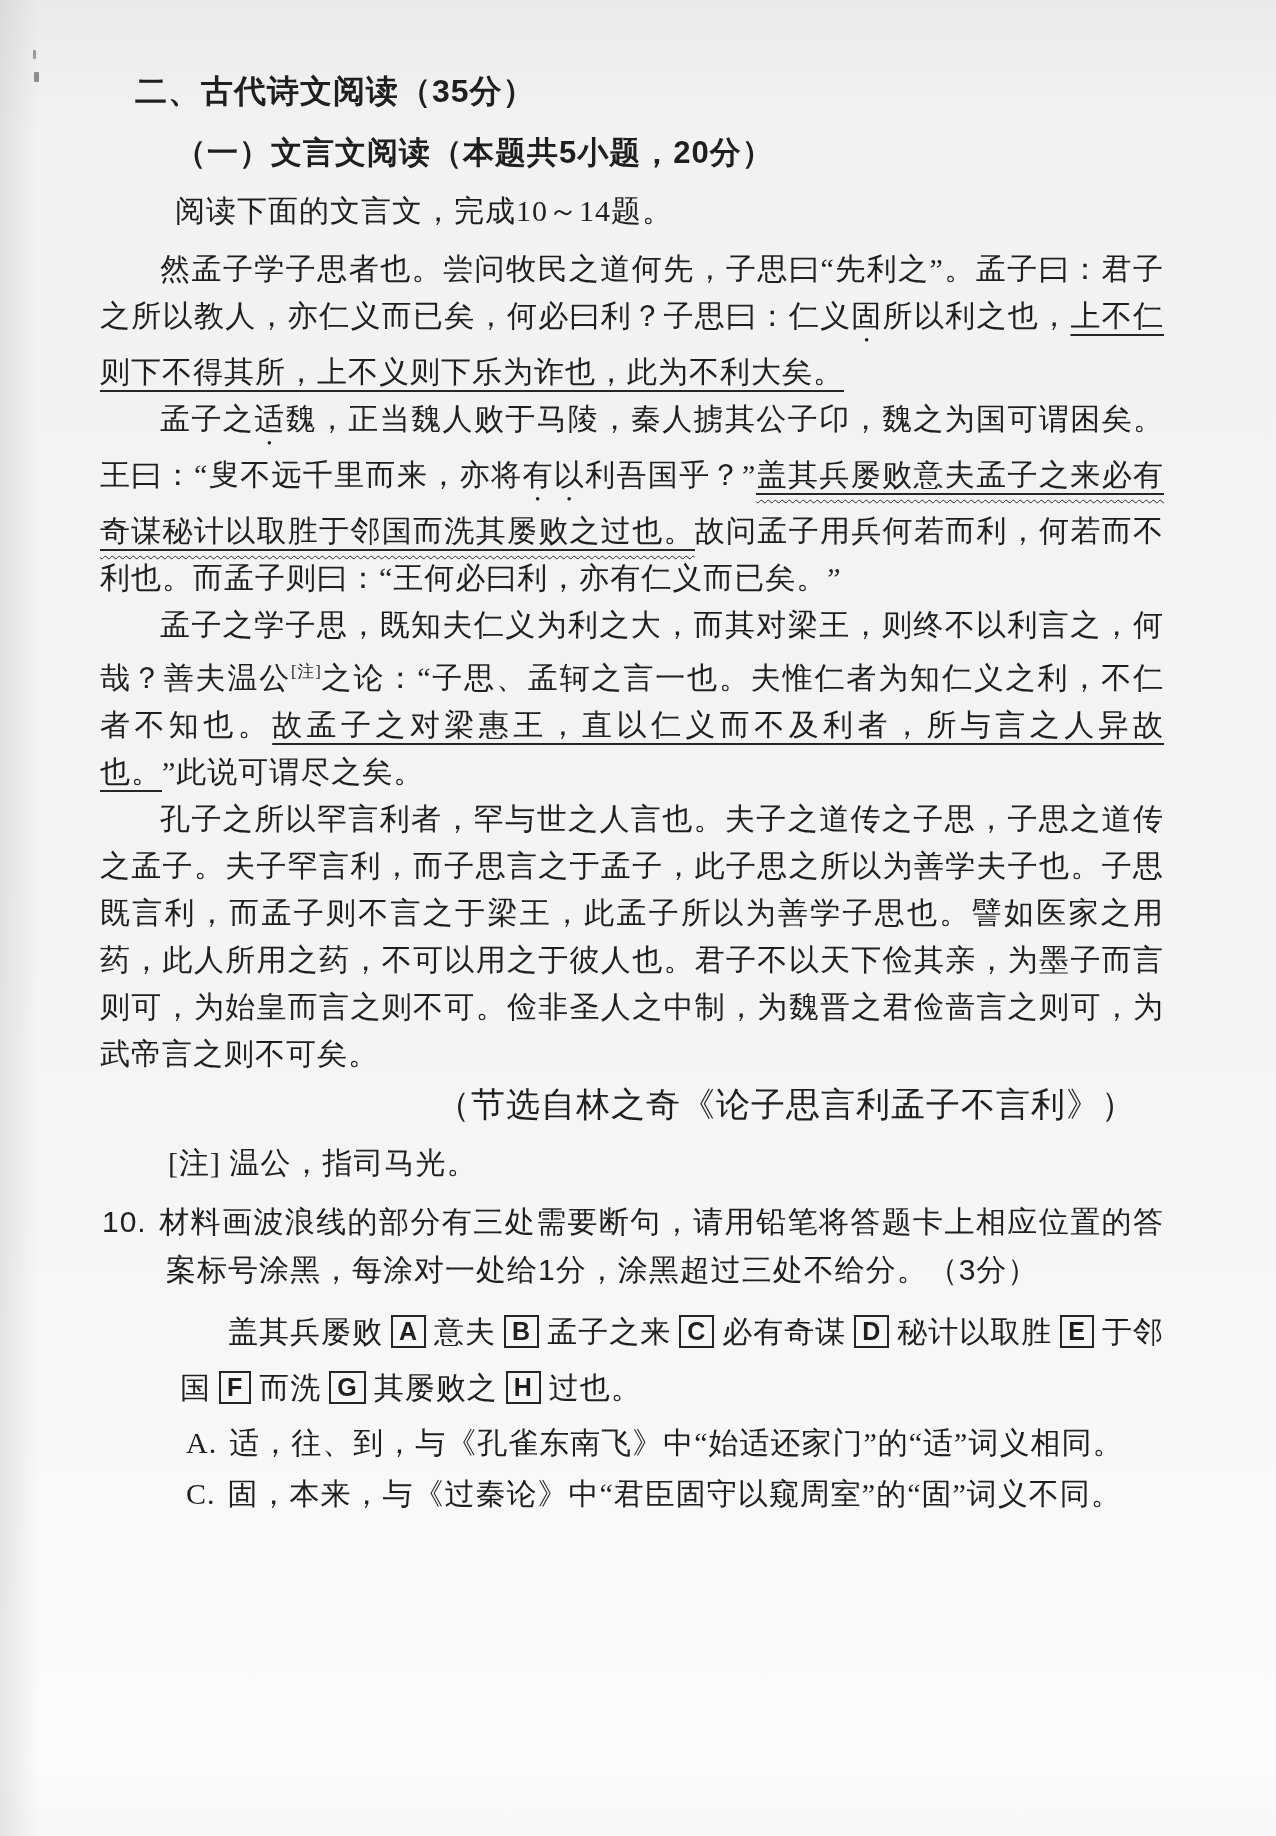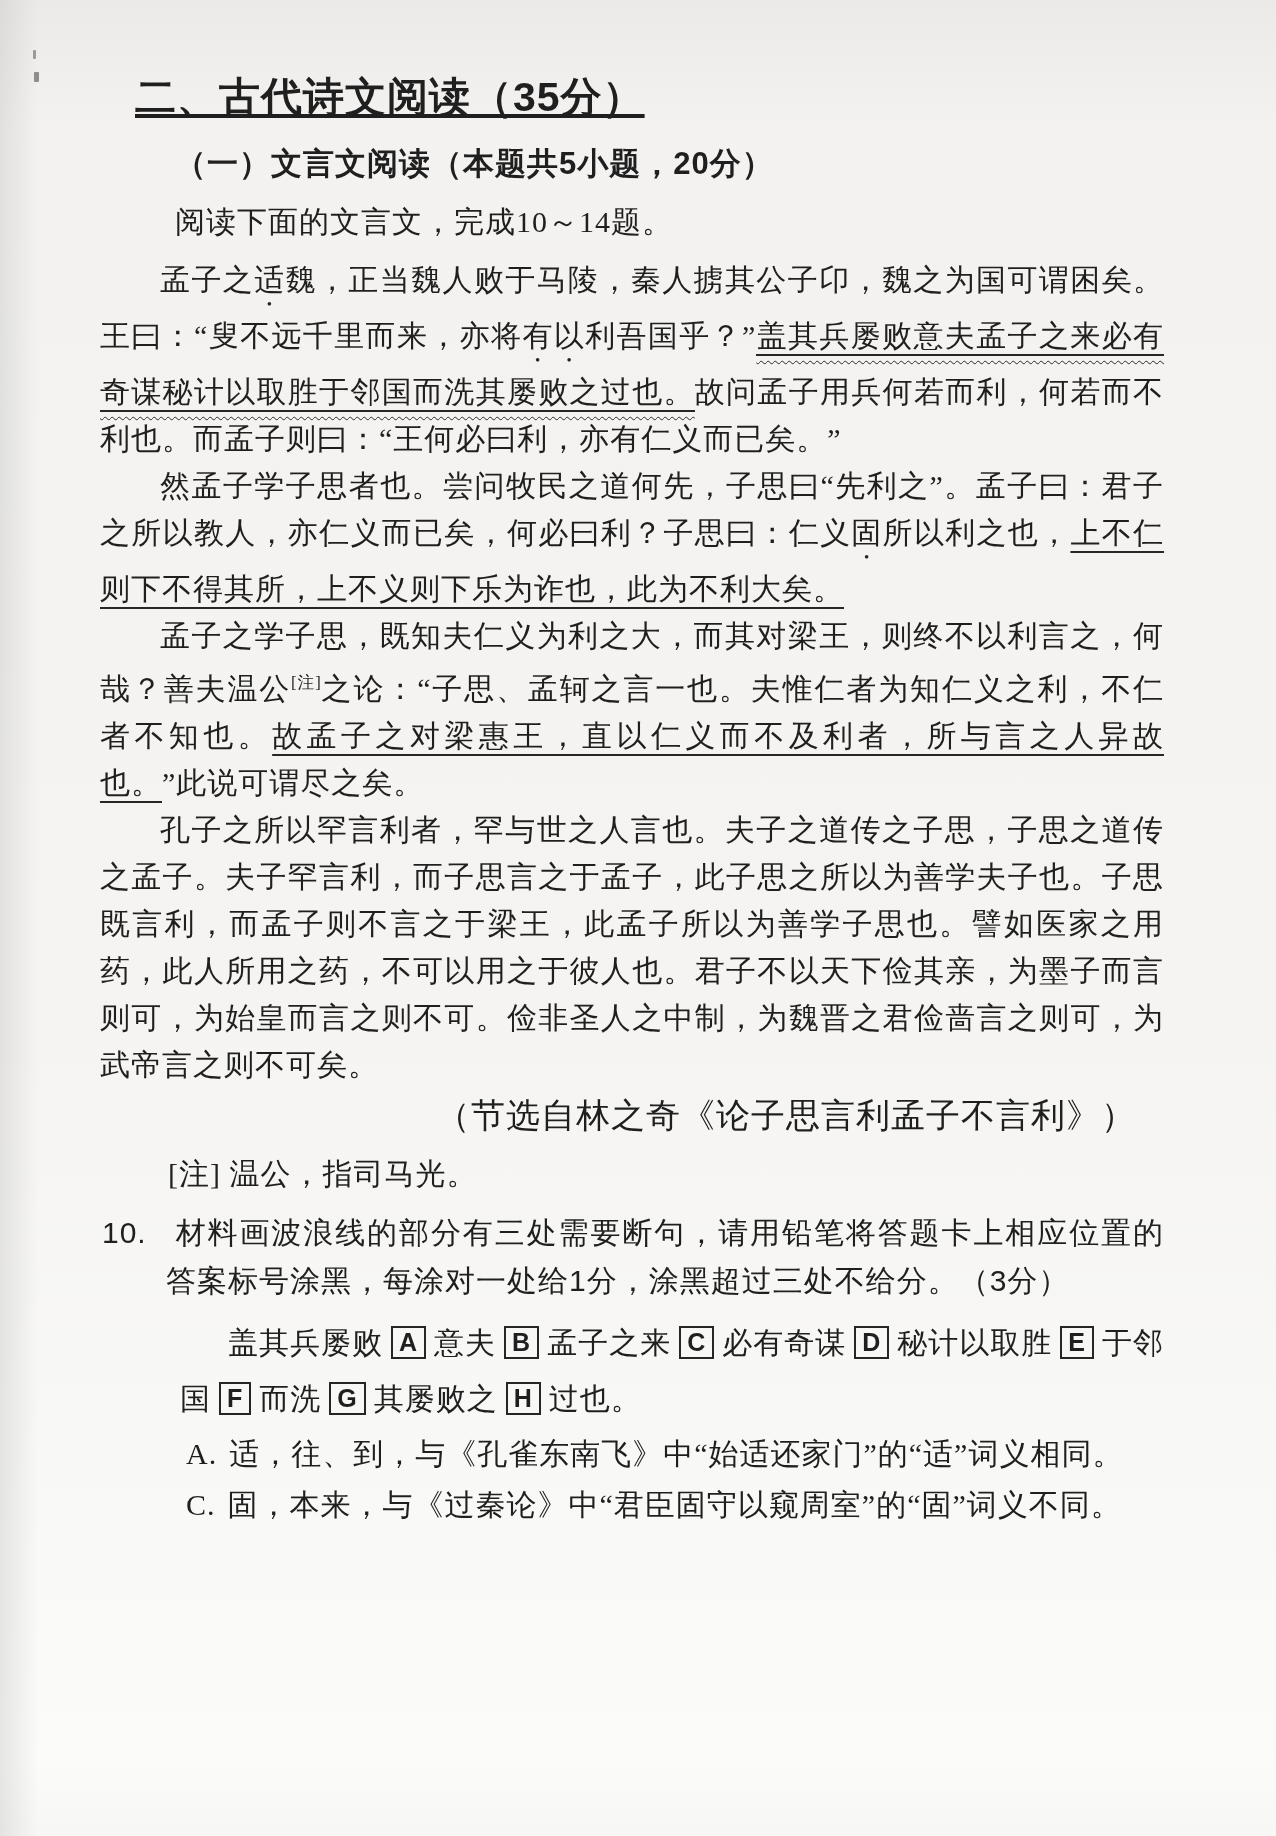--- a/index.html
+++ b/index.html
@@ -17,21 +17,21 @@
   }
   .speck { position:absolute; background:#6e6e6e; border-radius:1px; }
   .s1 { left:33px; top:50px;  width:3px; height:9px; opacity:.65; }
   .s2 { left:34px; top:72px;  width:5px; height:10px; opacity:.75; }
 
   .content { position:absolute; left:100px; top:70px; width:1064px; }
 
   .h1 {
     margin:0 0 5px 35px;
     font-family:"Liberation Sans", sans-serif;
-    font-size:41px; font-weight:700; letter-spacing:1px;text-decoration:underline;
+    font-size:32px; font-weight:700; letter-spacing:1px;
   }
   .h2 {
     margin:18px 0 0 75px;
     font-family:"Liberation Sans", sans-serif;
     font-size:31px; font-weight:700; letter-spacing:1px;
   }
   .instr { margin:17px 0 0 75px; font-size:30px; letter-spacing:1px; }
 
   .passage { margin-top:13px; }
   .para {
@@ -43,21 +43,21 @@
     text-align:right; padding-right:28px; margin-top:4px;
   }
   .note { margin:12px 0 0 68px; font-size:30px; line-height:46px; letter-spacing:1px; }
 
   .question {
     margin:12px 0 0 2px;
     padding-left:64px; text-indent:-64px;
     font-family:"Liberation Sans", sans-serif;
     font-size:30px; line-height:48px; letter-spacing:1px; text-align:justify;
   }
-  .qnum { margin-right:28px; }
+  .qnum { margin-right:12px; }
 
   .sentence {
     margin:10px 0 0 80px; text-indent:48px;
     font-size:30px; line-height:56px; letter-spacing:1px;
   }
   .option { margin:2px 0 0 86px; font-size:30px; line-height:49px; letter-spacing:1px; }
   .olabel { margin-right:12px; }
 
   
   .wavy {
@@ -93,22 +93,22 @@
   <div class="speck s1"></div>
   <div class="speck s2"></div>
 
   <div class="content">
 
     <div class="h1">二、古代诗文阅读（35分）</div>
     <div class="h2">（一）文言文阅读（本题共5小题，20分）</div>
     <div class="instr">阅读下面的文言文，完成10～14题。</div>
 
     <div class="passage">
+      <p class="para"><span>然孟子学子思者也。尝问牧民之道何先，子思曰“先利之”。孟子曰：君子之所以教人，亦仁义而已矣，何必曰利？子思曰：仁义</span><span class="dots">固</span><span>所以利之也，</span><span class="under">上不仁则下不得其所，上不义则下乐为诈也，此为不利大矣。</span></p>
       <p class="para"><span>孟子之</span><span class="dots">适</span><span>魏，正当魏人败于马陵，秦人掳其公子卬，魏之为国可谓困矣。王曰：“叟不远千里而来，亦将</span><span class="dots">有以</span><span>利吾国乎？”</span><span class="wavy">盖其兵屡败意夫孟子之来必有奇谋秘计以取胜于邻国而洗其屡败之过也。</span><span>故问孟子用兵何若而利，何若而不利也。而孟子则曰：“王何必曰利，亦有仁义而已矣。”</span></p>
-      <p class="para"><span>然孟子学子思者也。尝问牧民之道何先，子思曰“先利之”。孟子曰：君子之所以教人，亦仁义而已矣，何必曰利？子思曰：仁义</span><span class="dots">固</span><span>所以利之也，</span><span class="under">上不仁则下不得其所，上不义则下乐为诈也，此为不利大矣。</span></p>
       <p class="para"><span>孟子之学子思，既知夫仁义为利之大，而其对梁王，则终不以利言之，何哉？善夫温公</span><span class="sup">[注]</span><span>之论：“子思、孟轲之言一也。夫惟仁者为知仁义之利，不仁者不知也。</span><span class="under">故孟子之对梁惠王，直以仁义而不及利者，所与言之人异故也。</span><span>”此说可谓尽之矣。</span></p>
       <p class="para"><span>孔子之所以罕言利者，罕与世之人言也。夫子之道传之子思，子思之道传之孟子。夫子罕言利，而子思言之于孟子，此子思之所以为善学夫子也。子思既言利，而孟子则不言之于梁王，此孟子所以为善学子思也。譬如医家之用药，此人所用之药，不可以用之于彼人也。君子不以天下俭其亲，为墨子而言则可，为始皇而言之则不可。俭非圣人之中制，为魏晋之君俭啬言之则可，为武帝言之则不可矣。</span></p>
       <div class="attribution">（节选自林之奇《论子思言利孟子不言利》）</div>
       <div class="note">[注] 温公，指司马光。</div>
     </div>
 
     <div class="question">
       <span class="qnum">10.</span><span>材料画波浪线的部分有三处需要断句，请用铅笔将答题卡上相应位置的答案标号涂黑，每涂对一处给1分，涂黑超过三处不给分。（3分）</span>
     </div>
     <div class="sentence"><span>盖其兵屡败</span><span class="box">A</span><span>意夫</span><span class="box">B</span><span>孟子之来</span><span class="box">C</span><span>必有奇谋</span><span class="box">D</span><span>秘计以取胜</span><span class="box">E</span><span>于邻国</span><span class="box">F</span><span>而洗</span><span class="box">G</span><span>其屡败之</span><span class="box">H</span><span>过也。</span></div>

